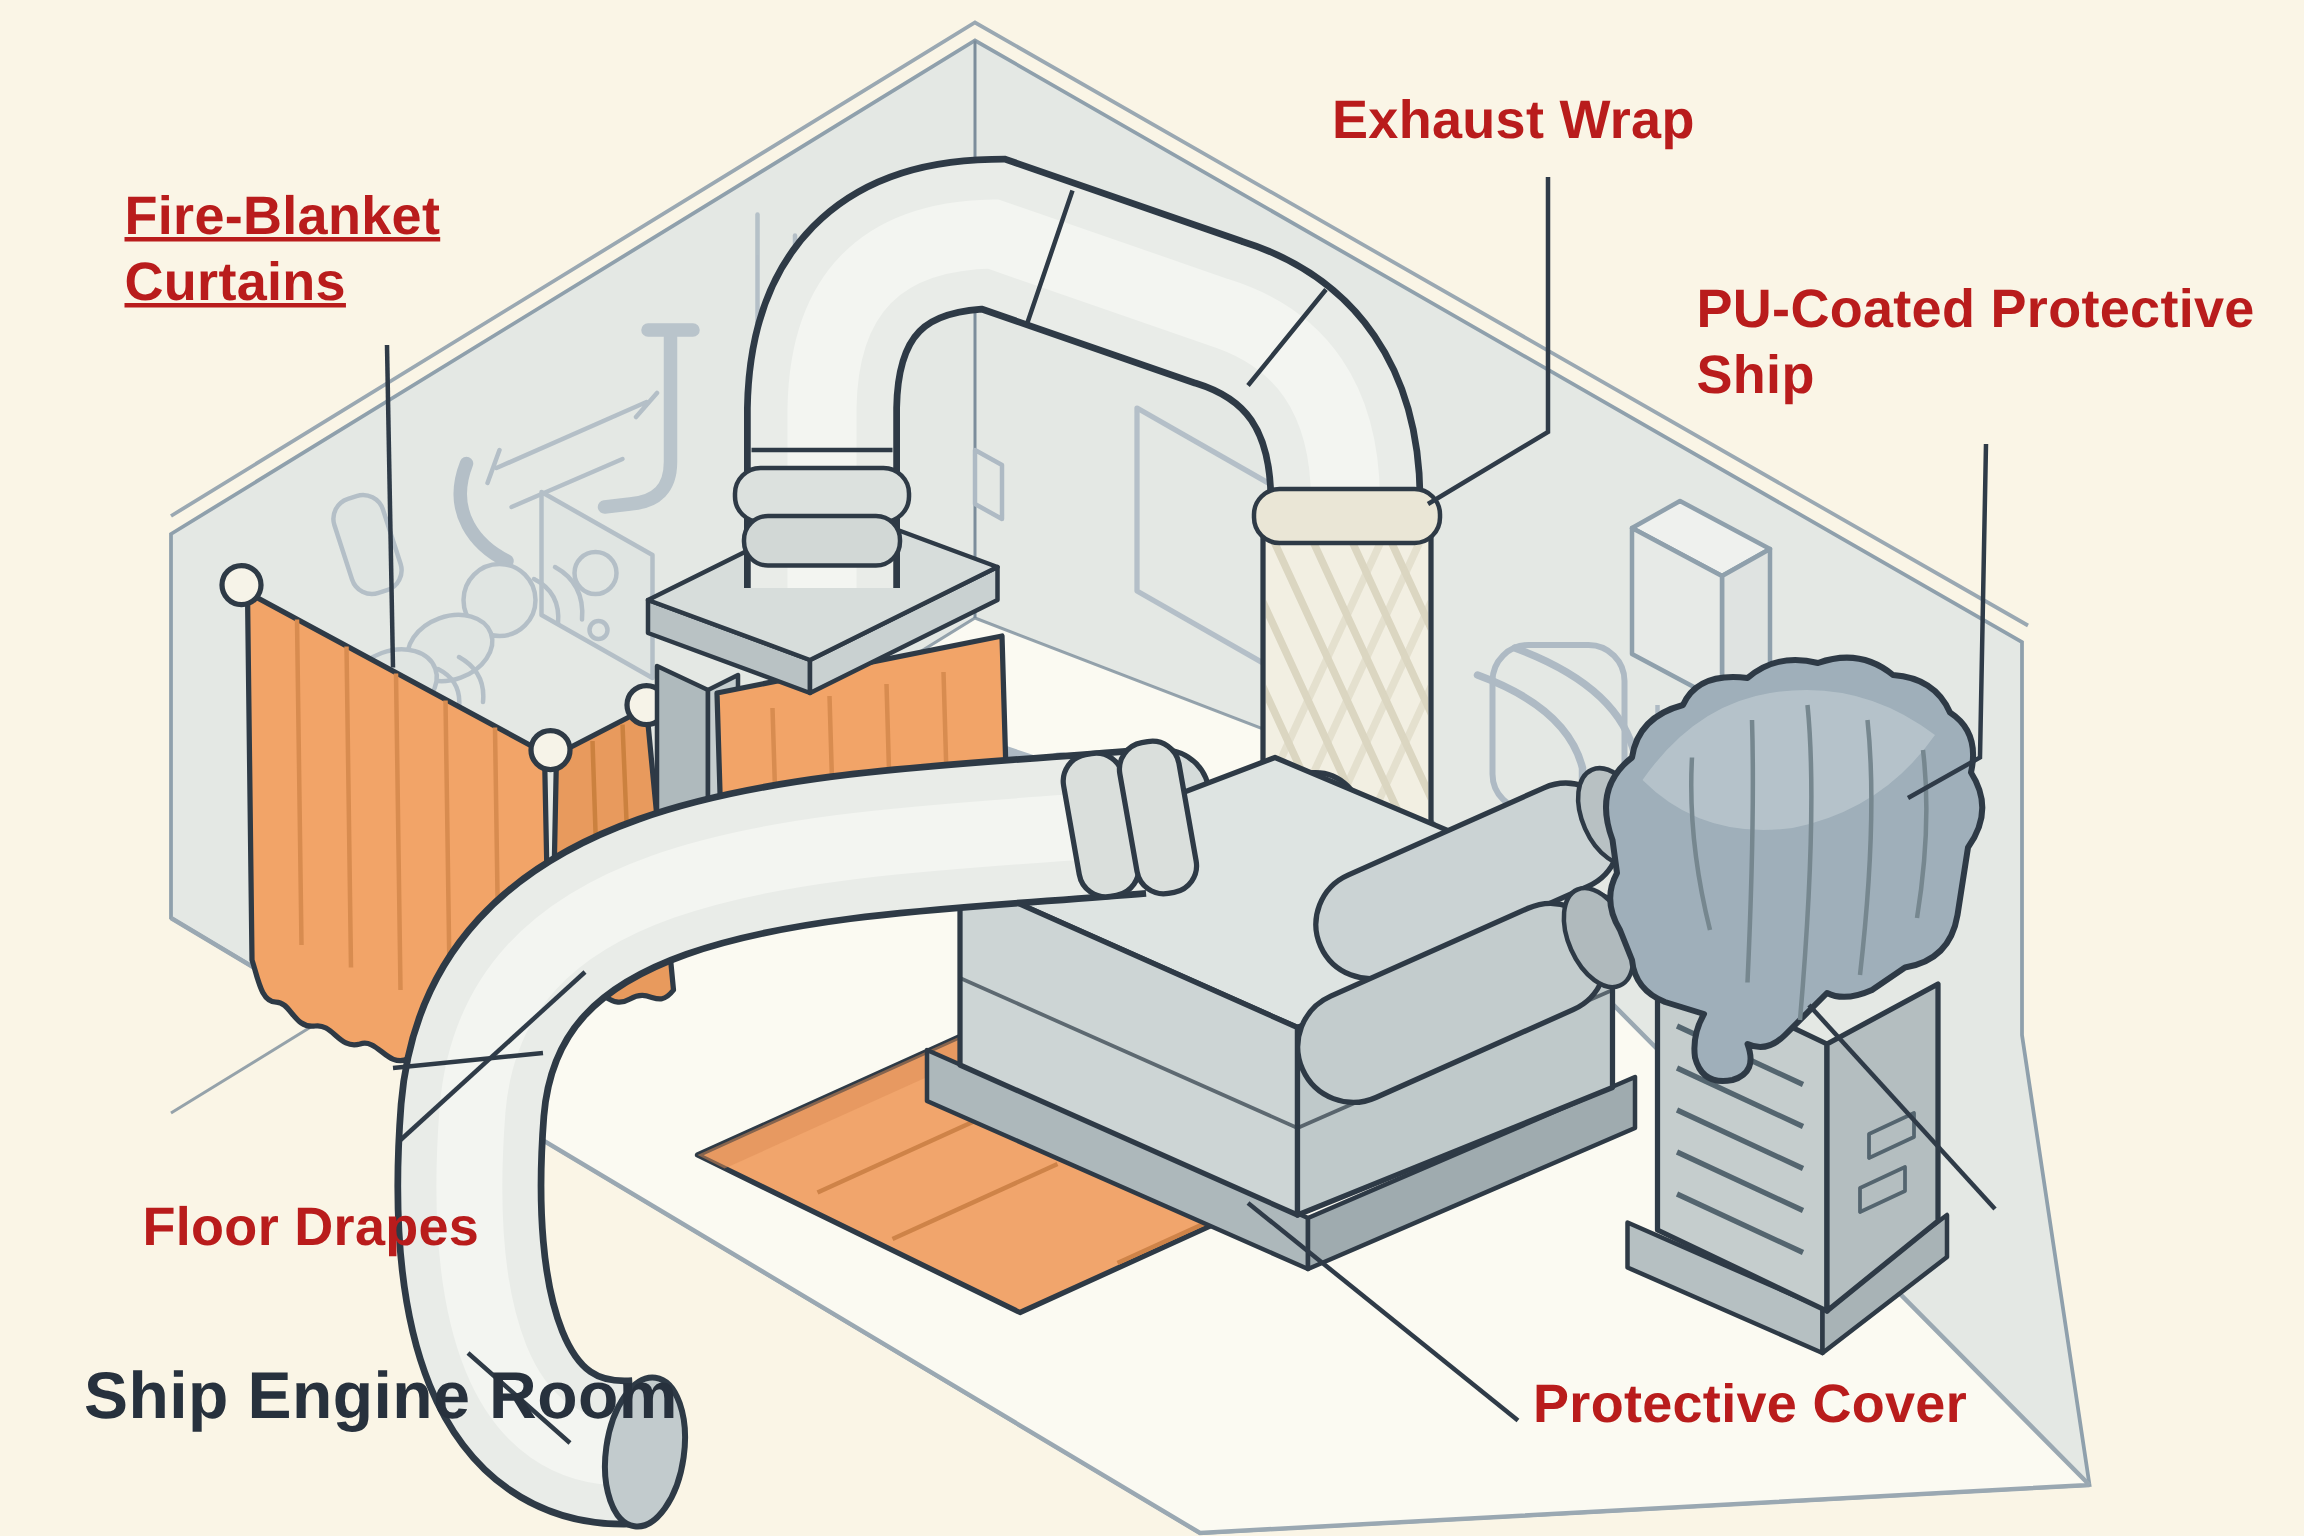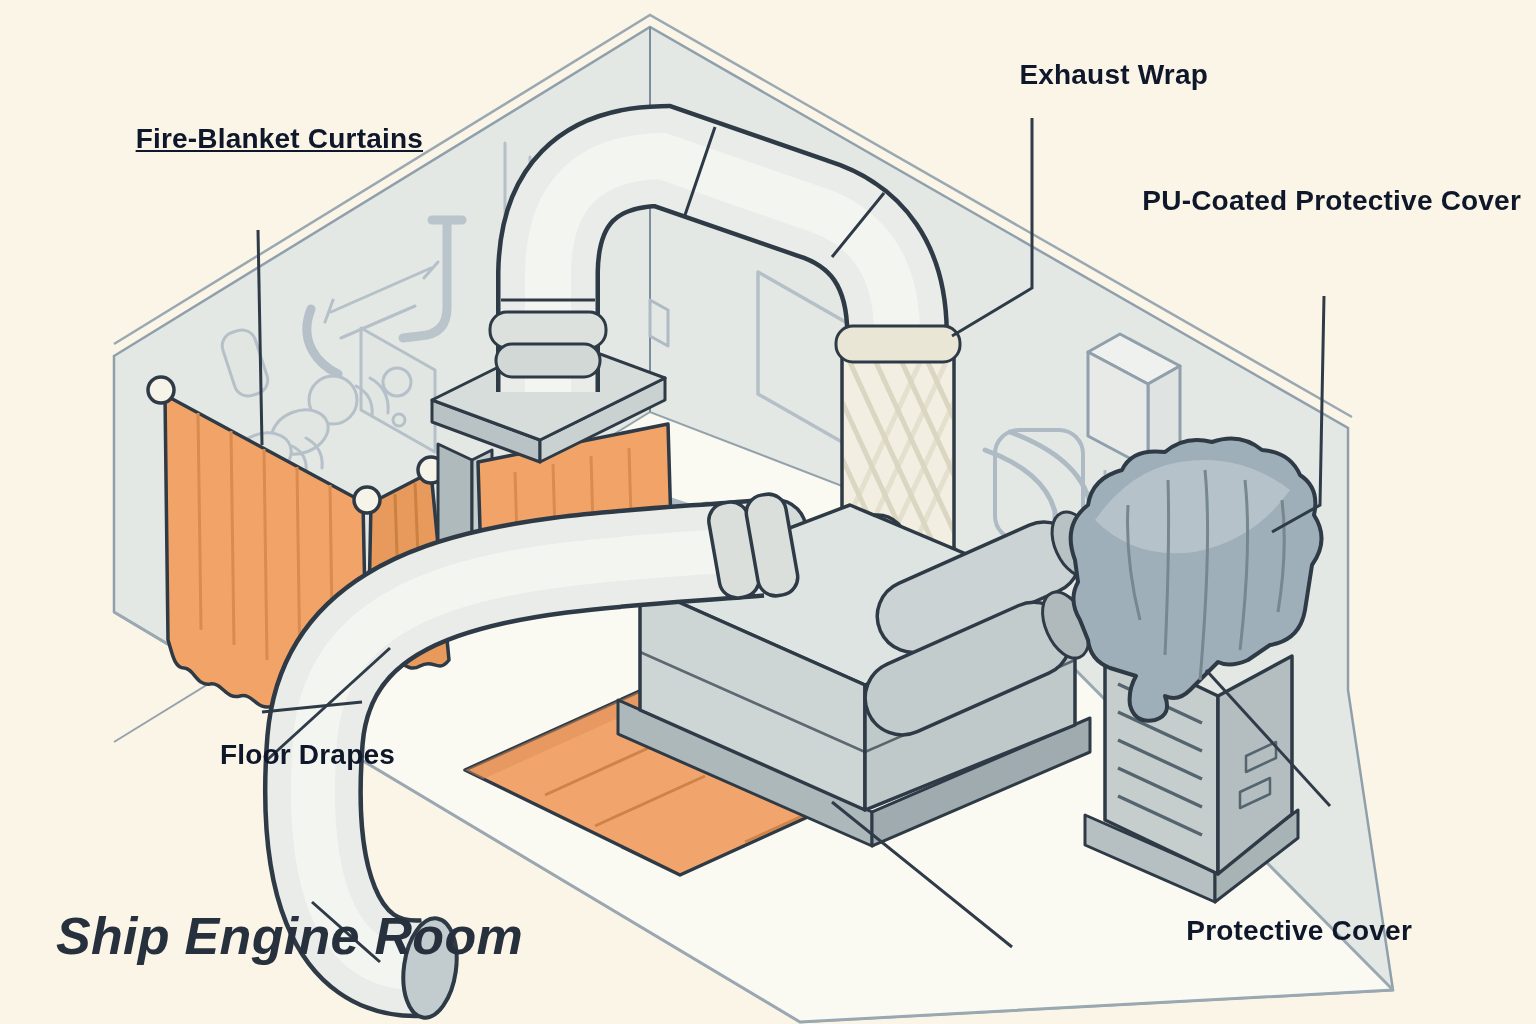--- a/index.html
+++ b/index.html
@@ -4,41 +4,40 @@
 <style>
   html,body{margin:0;padding:0;}
   body{
     width:1536px;height:1024px;overflow:hidden;position:relative;
     background:#FAF5E6;
     font-family:"Liberation Sans","DejaVu Sans",sans-serif;
   }
   .stage{position:absolute;left:0;top:0;width:1536px;height:1024px;}
   .lbl{
     position:absolute;
-    color:#0f172a;
+    color:#b91c1c;
     font-weight:600;
-    font-size:28px;
+    font-size:36px;
     line-height:1.22;
-    text-align:right;
+    text-align:left;
     letter-spacing:.2px;
     white-space:normal;
   }
   .title{
     position:absolute;
     color:#27313D;
     font-weight:700;
-    font-size:52px;
+    font-size:44px;
     letter-spacing:.3px;
     text-align:left;
-    font-style:italic;
   }
   #lbl-fire{left:83px;top:122px;width:340px;text-decoration:underline;}
   #lbl-exhaust{left:888px;top:58px;width:320px;}
   #lbl-pu{left:1131px;top:184px;width:390px;}
-  #lbl-floor{left:95px;top:738px;width:300px;}
+  #lbl-floor{left:95px;top:796px;width:300px;}
   #lbl-covers{left:1022px;top:914px;width:390px;}
   #title{left:56px;top:906px;width:560px;}
   svg{display:block;}
 </style>
 </head>
 <body>
 
 <div class="stage">
 <svg width="1536" height="1024" viewBox="0 0 1536 1024">
 
@@ -211,16 +210,16 @@
     <path d="M1032,118 L1032,288 L952,336"></path>
     <path d="M1324,296 L1320,505 L1272,532"></path>
     <path d="M832,802 L1012,947"></path>
     <path d="M1206,670 L1330,806"></path>
   </g>
 </svg>
 </div>
 
 <div class="lbl" id="lbl-fire">Fire-Blanket Curtains</div>
 <div class="lbl" id="lbl-exhaust">Exhaust Wrap</div>
-<div class="lbl" id="lbl-pu">PU-Coated Protective Cover</div>
+<div class="lbl" id="lbl-pu">PU-Coated Protective Ship</div>
 <div class="lbl" id="lbl-floor">Floor Drapes</div>
 <div class="lbl" id="lbl-covers">Protective Cover</div>
 <div class="title" id="title">Ship Engine Room</div>
 
 </body></html>

